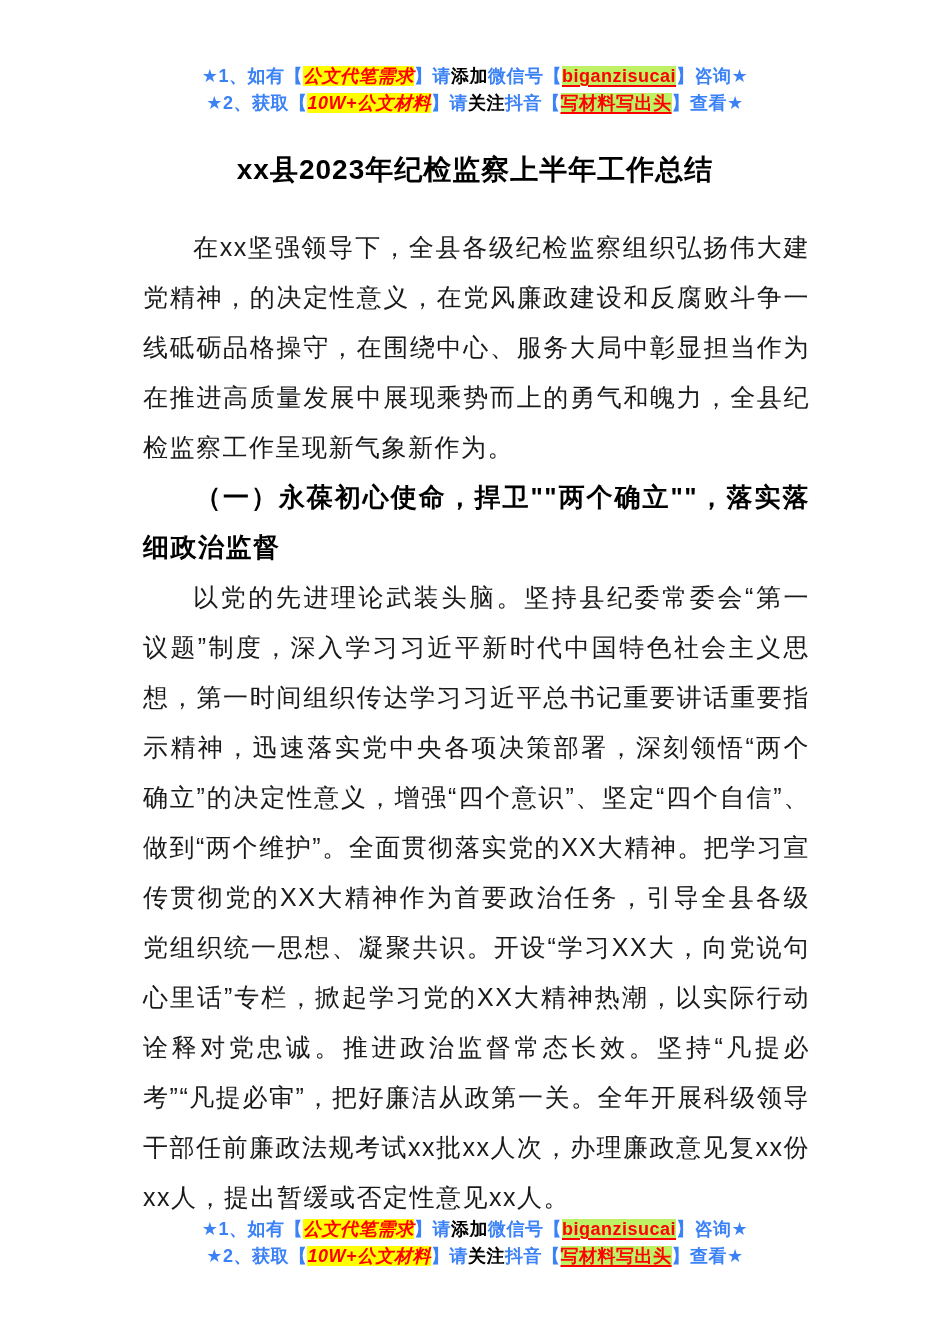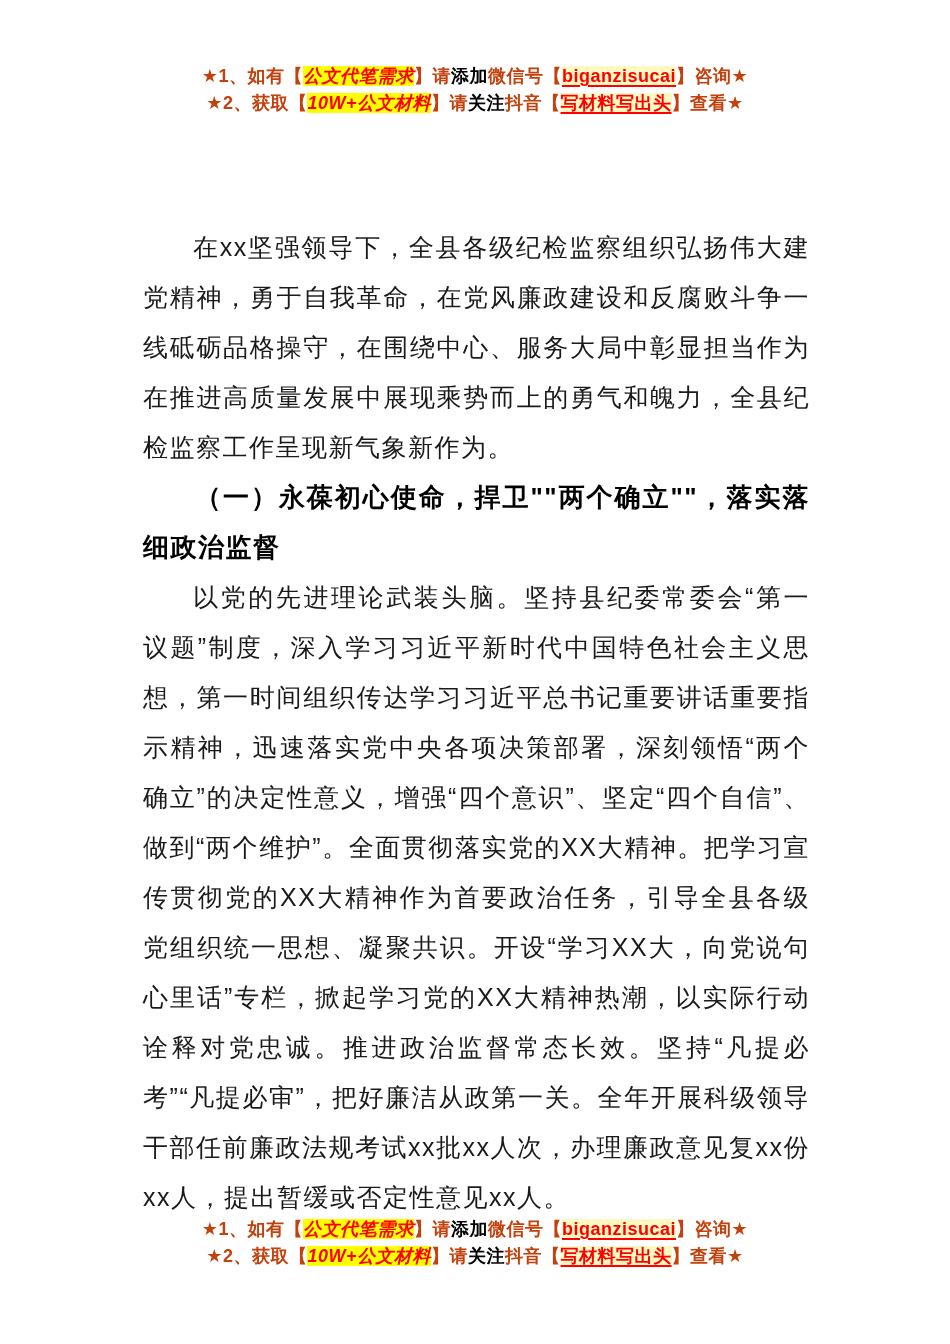--- a/index.html
+++ b/index.html
@@ -23,34 +23,34 @@
     text-align: center;
     font-weight: bold;
     font-size: 18px;
     line-height: 27px;
     color: #000000;
     letter-spacing: 0.5px;
   }
   .notice-top { top: 63px; }
   .notice-bottom { top: 1216px; }
   .notice-line { white-space: nowrap; }
-  .seg-plain { color: #c2410c; }
+  .seg-plain { color: #3b82f6; }
   .seg-hl {
     color: #ff0000;
     background: #ffff00;
     font-style: italic;
   }
   .seg-underline {
     color: #000000;
     text-decoration-thickness: 2px;
     text-underline-offset: 3px;
   }
   .seg-hl-underline {
     color: #ff0000;
-    background: #fef9c3;
+    background: #bef264;
     text-decoration: underline;
     text-decoration-color: #ff0000;
     text-decoration-thickness: 2px;
     text-underline-offset: 3px;
   }
   .doc-title {
     position: absolute;
     top: 148px;
     left: 0;
     width: 100%;
@@ -85,23 +85,24 @@
 </head>
 <body>
 
 <div class="page">
 
   <div class="notice notice-top">
     <div class="notice-line"><span class="seg-plain">★1、如有【</span><span class="seg-hl">公文代笔需求</span><span class="seg-plain">】请</span><span class="seg-underline">添加</span><span class="seg-plain">微信号【</span><span class="seg-hl-underline">biganzisucai</span><span class="seg-plain">】咨询★</span></div>
     <div class="notice-line"><span class="seg-plain">★2、获取【</span><span class="seg-hl">10W+公文材料</span><span class="seg-plain">】请</span><span class="seg-underline">关注</span><span class="seg-plain">抖音【</span><span class="seg-hl-underline">写材料写出头</span><span class="seg-plain">】查看★</span></div>
   </div>
 
+  <div class="doc-title">xx县2023年纪检监察上半年工作总结</div>
 
   <div class="doc-body">
-      <p class="para">在xx坚强领导下，全县各级纪检监察组织弘扬伟大建党精神，勇于自我革命，在党风廉政建设和反腐败斗争一线砥砺品格操守，在围绕中心、服务大局中彰显担当作为在推进高质量发展中展现乘势而上的勇气和魄力，全县纪检监察工作呈现新气象新作为。</p>
+      <p class="para">在xx坚强领导下，全县各级纪检监察组织弘扬伟大建党精神，的决定性意义，在党风廉政建设和反腐败斗争一线砥砺品格操守，在围绕中心、服务大局中彰显担当作为在推进高质量发展中展现乘势而上的勇气和魄力，全县纪检监察工作呈现新气象新作为。</p>
       <p class="para heading">（一）永葆初心使命，捍卫""两个确立""，落实落细政治监督</p>
       <p class="para">以党的先进理论武装头脑。坚持县纪委常委会“第一议题”制度，深入学习习近平新时代中国特色社会主义思想，第一时间组织传达学习习近平总书记重要讲话重要指示精神，迅速落实党中央各项决策部署，深刻领悟“两个确立”的决定性意义，增强“四个意识”、坚定“四个自信”、做到“两个维护”。全面贯彻落实党的XX大精神。把学习宣传贯彻党的XX大精神作为首要政治任务，引导全县各级党组织统一思想、凝聚共识。开设“学习XX大，向党说句心里话”专栏，掀起学习党的XX大精神热潮，以实际行动诠释对党忠诚。推进政治监督常态长效。坚持“凡提必考”“凡提必审”，把好廉洁从政第一关。全年开展科级领导干部任前廉政法规考试xx批xx人次，办理廉政意见复xx份xx人，提出暂缓或否定性意见xx人。</p>
     </div>
 
   <div class="notice notice-bottom">
     <div class="notice-line"><span class="seg-plain">★1、如有【</span><span class="seg-hl">公文代笔需求</span><span class="seg-plain">】请</span><span class="seg-underline">添加</span><span class="seg-plain">微信号【</span><span class="seg-hl-underline">biganzisucai</span><span class="seg-plain">】咨询★</span></div>
     <div class="notice-line"><span class="seg-plain">★2、获取【</span><span class="seg-hl">10W+公文材料</span><span class="seg-plain">】请</span><span class="seg-underline">关注</span><span class="seg-plain">抖音【</span><span class="seg-hl-underline">写材料写出头</span><span class="seg-plain">】查看★</span></div>
   </div>
 
 </div>

